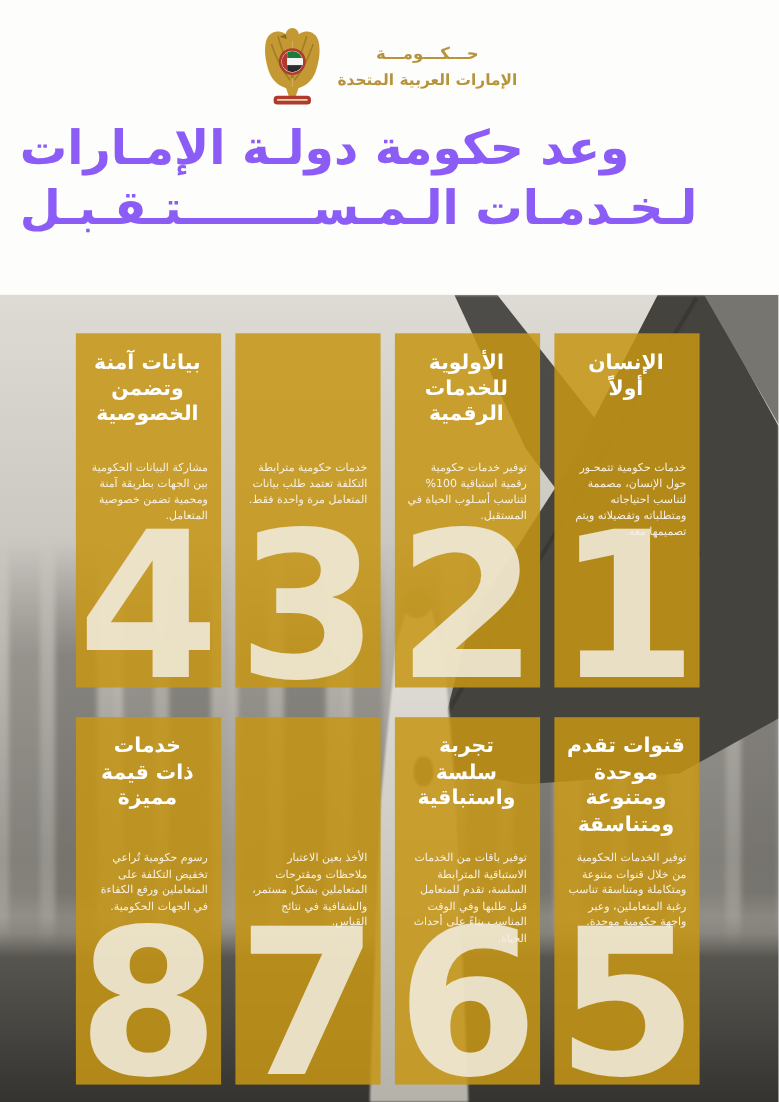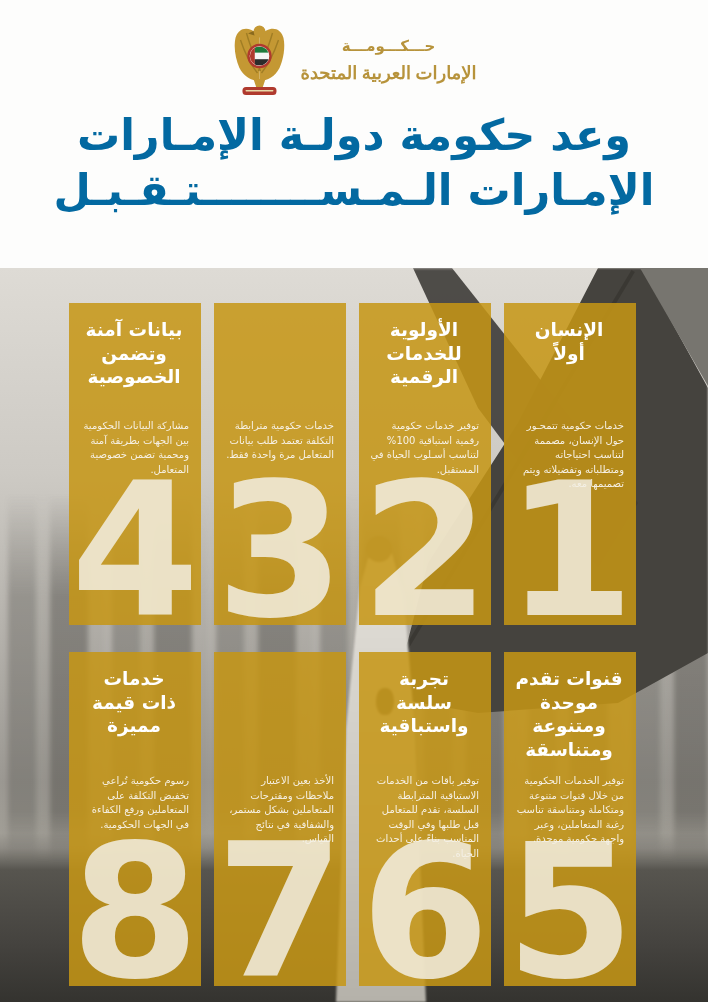--- a/index.html
+++ b/index.html
@@ -6,23 +6,23 @@
   body{width:708px;height:1002px;position:relative;overflow:hidden;
        font-family:"DejaVu Sans",sans-serif;}
   .poster{position:absolute;inset:0;overflow:hidden;background:#fdfdfc;}
 
   
   .header{position:absolute;top:0;left:0;right:0;height:188px;background:#fdfdfc;z-index:3;}
   .logo{position:absolute;top:22px;left:50%;transform:translateX(-50%);
         display:flex;align-items:center;gap:13px;direction:ltr;}
   .logo-text{text-align:center;color:#b7933b;min-width:158px;}
   .logo-line1{font-size:15px;font-weight:bold;margin-bottom:7px;letter-spacing:1px;}
-  .logo-line2{font-size:18px;font-weight:bold;font-family:Liberation Serif, serif;}
-  .title{position:absolute;top:108px;left:30px;right:30px;margin:0;text-align:center;
-         color:#0369a1;font-size:43px;font-weight:bold;line-height:1.28;}
+  .logo-line2{font-size:14px;font-weight:bold;}
+  .title{position:absolute;top:108px;left:18px;right:30px;margin:0;text-align:left;
+         color:#8b5cf6;font-size:43px;font-weight:bold;line-height:1.28;}
   .title span{display:block;}
 
   
   .photo{position:absolute;top:268px;left:0;width:708px;height:734px;overflow:hidden;
     background:linear-gradient(#dedbd5 0%,#cdcac4 28%,#b2afa9 52%,#9b9892 70%,
                #a19e96 77%, #8f8c85 79%, #57554f 82%, #45433f 92%, #34332f 100%);}
   .skyline{position:absolute;left:0;top:225px;width:100%;height:370px;filter:blur(2.5px);
     background:repeating-linear-gradient(90deg,
       rgba(91,89,84,0) 0 8px, rgba(91,89,84,.38) 8px 36px,
       rgba(124,121,114,.16) 36px 50px, rgba(78,76,71,.48) 50px 88px,
@@ -103,21 +103,21 @@
         <rect x="11" y="65" width="34" height="8" rx="3.5" fill="#b03a2e"></rect>
         <rect x="14" y="68" width="28" height="1.6" rx="0.8" fill="#e8d9a8"></rect>
       </svg>
       <div class="logo-text">
         <div class="logo-line1">حـــكـــومـــة</div>
         <div class="logo-line2">الإمارات العربية المتحدة</div>
       </div>
     </div>
     <h1 class="title">
       <span>وعد حكومة دولـة الإمـارات</span>
-      <span>الإمـارات الـمـســــــــتـقـبـل</span>
+      <span>لـخـدمـات الـمـســــــــتـقـبـل</span>
     </h1>
   </header>
 
   <main class="grid">
     <section class="card">
       <h2 class="card-title">الإنسان
 أولاً</h2>
       <p class="card-body">خدمات حكومية تتمحـور حول الإنسان، مصممة لتناسب احتياجاته ومتطلباته وتفضيلاته ويتم تصميمها معه.</p>
       <div class="card-number">1</div>
     </section>

